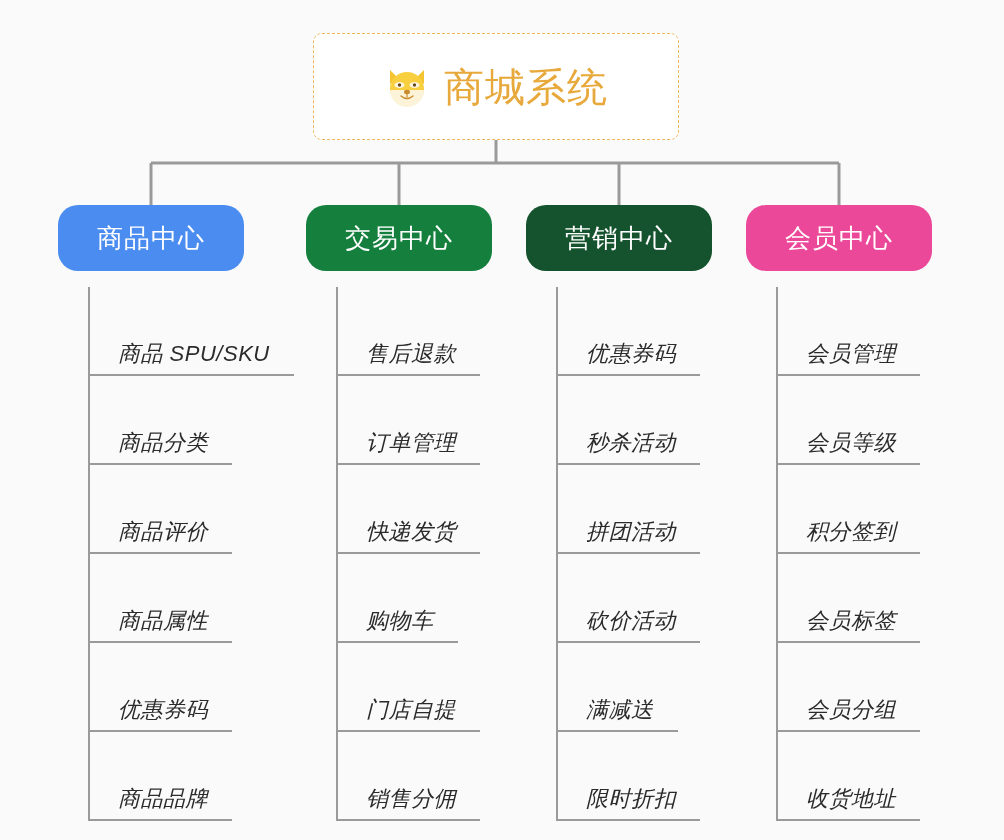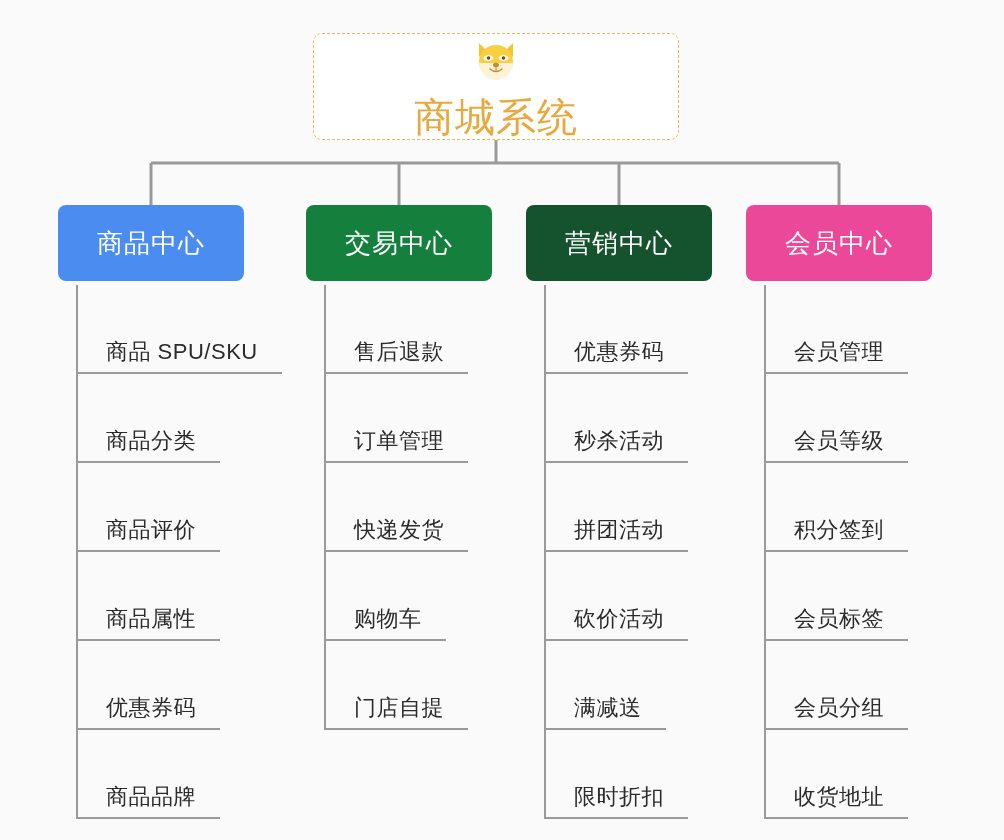--- a/index.html
+++ b/index.html
@@ -29,21 +29,20 @@
     width: 366px;
     height: 107px;
     box-sizing: border-box;
     background: #ffffff;
     border: 1px dashed #edb758;
     border-radius: 9px;
     display: flex;
     align-items: center;
     justify-content: center;
     gap: 14px;
-    flex-direction: column;
   }
   .root-emoji {
     font-size: 40px;
     line-height: 1;
     display: block;
     width: 46px;
     height: 46px;
   }
   .root-emoji svg { display:block; width:46px; height:46px; }
   .root-title {
@@ -76,36 +75,37 @@
     top: 0;
     width: 220px;
   }
   .col-0 { left: 58px; }
   .col-1 { left: 306px; }
   .col-2 { left: 526px; }
   .col-3 { left: 746px; }
 
   .cat-box {
     width: 186px;
-    height: 76px;
-    border-radius: 8px;
+    height: 66px;
+    border-radius: 20px;
     display: flex;
     align-items: center;
     justify-content: center;
     color: #ffffff;
     font-size: 26px;
     letter-spacing: 1px;
     box-sizing: border-box;
   }
 
   .leaf-list {
     position: relative;
-    margin: 4px;
+    margin: 16px;
     padding: 0;
     list-style: none;
+    font-style: italic;
   }
   
   .leaf-list::before {
     content: "";
     position: absolute;
     left: 14px;
     top: 0;
     width: 2px;
     height: 100%;
     background: #9a9a9a;
@@ -226,20 +226,23 @@
           </li>
         <li class="leaf-item">
             <span class="leaf-label">快递发货</span>
           </li>
         <li class="leaf-item">
             <span class="leaf-label">购物车</span>
           </li>
         <li class="leaf-item">
             <span class="leaf-label">门店自提</span>
           </li>
+        <li class="leaf-item">
+            <span class="leaf-label">销售分佣</span>
+          </li>
       </ul>
     </div>
 
     <div class="column col-2">
       <div class="cat-box" style="background:#14532d">
         <span>营销中心</span>
       </div>
       <ul class="leaf-list">
         <li class="leaf-item">
             <span class="leaf-label">优惠券码</span>

